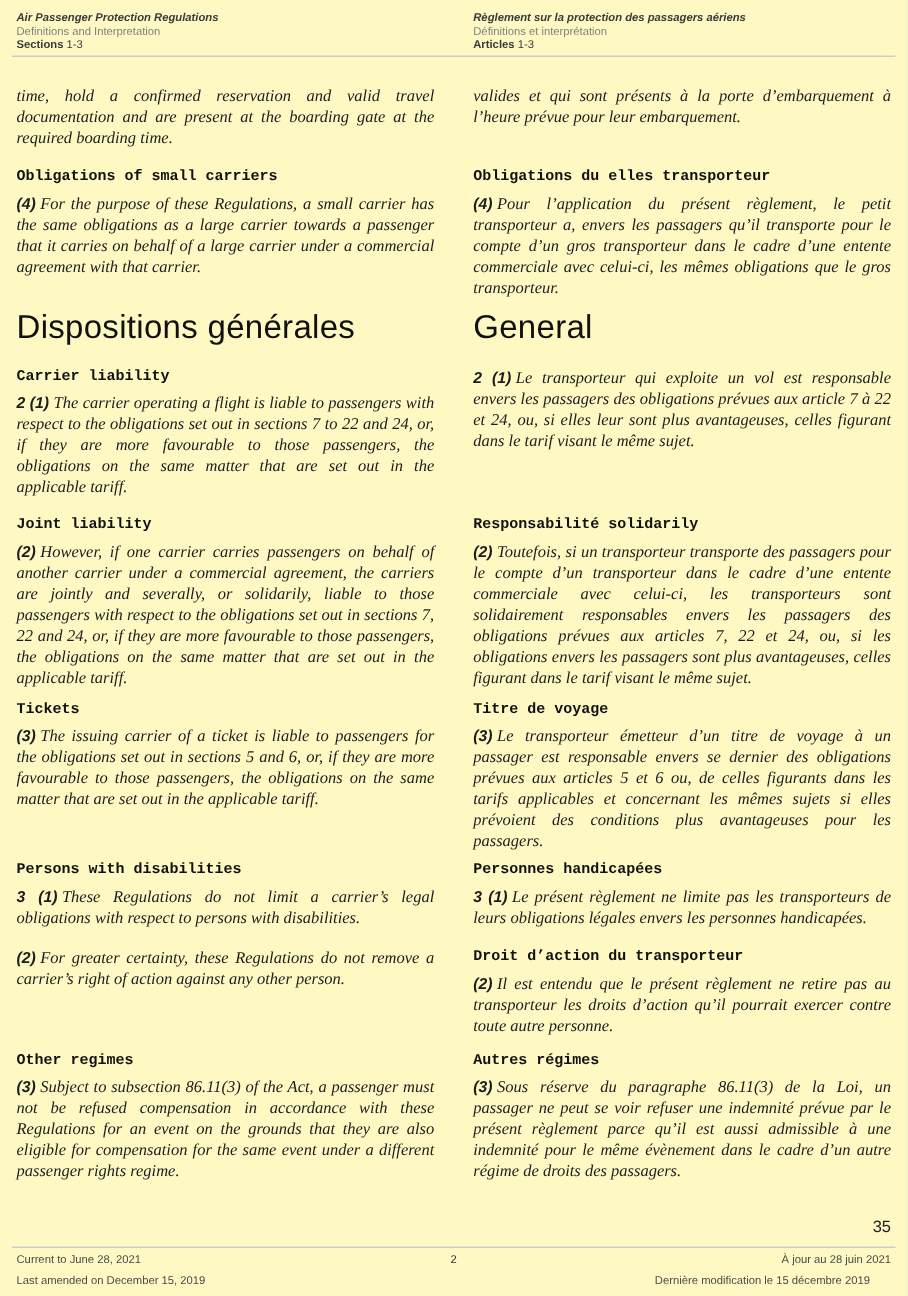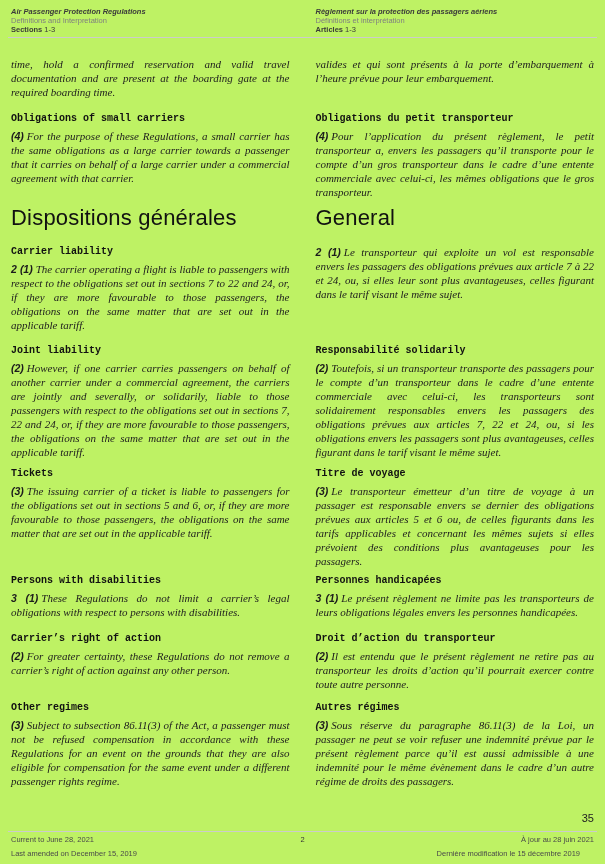--- a/index.html
+++ b/index.html
@@ -1,17 +1,17 @@
 <!DOCTYPE html>
 <html><head>
 <meta charset="utf-8">
 <style>
   html,body{margin:0;padding:0;background:#e8e8e8;}
   .page{
-    position:relative;width:605px;height:864px;background:#bef264;
+    position:relative;width:605px;height:864px;background:#fef9c3;
     font-family:"Liberation Serif",serif;color:#1c1c1c;overflow:hidden;
     margin:0 auto;box-sizing:border-box;
   }
   
   .header{display:grid;grid-template-columns:1fr 1fr;column-gap:26px;padding:7px 11px 0;}
   .hdr-title{font-family:"Liberation Sans",sans-serif;font-size:7.5px;font-weight:bold;font-style:italic;color:#3a3a3a;line-height:9px;}
   .hdr-sub{font-family:"Liberation Sans",sans-serif;font-size:7.5px;color:#808080;line-height:9px;}
   .hdr-range{font-family:"Liberation Sans",sans-serif;font-size:7.5px;color:#3a3a3a;line-height:9px;}
   .hdr-range b{font-weight:bold;}
   .header-rule{border:none;border-top:1px solid #cccccc;margin:3px 8px 0;}
@@ -78,21 +78,21 @@
       <p class="para" lang="en">time, hold a confirmed reservation and valid travel documentation and are present at the boarding gate at the required boarding time.</p>
       <p class="para" lang="fr">valides et qui sont présents à la porte d’embarquement à l’heure prévue pour leur embarquement.</p>
     </div>
 
     <div class="row r2">
       <div lang="en">
         <h3 class="sec-head">Obligations of small carriers</h3>
         <p class="para"><span class="num">(4)</span><span>For the purpose of these Regulations, a small carrier has the same obligations as a large carrier towards a passenger that it carries on behalf of a large carrier under a commercial agreement with that carrier.</span></p>
       </div>
       <div lang="fr">
-        <h3 class="sec-head">Obligations du petit transporteur</h3>
+        <h3 class="sec-head">Obligations du elles transporteur</h3>
         <p class="para"><span class="num">(4)</span><span>Pour l’application du présent règlement, le petit transporteur a, envers les passagers qu’il transporte pour le compte d’un gros transporteur dans le cadre d’une entente commerciale avec celui-ci, les mêmes obligations que le gros transporteur.</span></p>
       </div>
     </div>
 
     <div class="row r3">
       <h1 class="display-head" lang="fr">Dispositions générales</h1>
       <h1 class="display-head" lang="en">General</h1>
     </div>
 
     <div class="row r4">
@@ -133,21 +133,20 @@
         <p class="para"><span class="num">3 (1)</span><span>These Regulations do not limit a carrier’s legal obligations with respect to persons with disabilities.</span></p>
       </div>
       <div lang="fr">
         <h3 class="sec-head">Personnes handicapées</h3>
         <p class="para"><span class="num">3 (1)</span><span>Le présent règlement ne limite pas les transporteurs de leurs obligations légales envers les personnes handicapées.</span></p>
       </div>
     </div>
 
     <div class="row r8">
       <div lang="en">
-        <h3 class="sec-head">Carrier’s right of action</h3>
         <p class="para"><span class="num">(2)</span><span>For greater certainty, these Regulations do not remove a carrier’s right of action against any other person.</span></p>
       </div>
       <div lang="fr">
         <h3 class="sec-head">Droit d’action du transporteur</h3>
         <p class="para"><span class="num">(2)</span><span>Il est entendu que le présent règlement ne retire pas au transporteur les droits d’action qu’il pourrait exercer contre toute autre personne.</span></p>
       </div>
     </div>
 
     <div class="row r9">
       <div lang="en">

